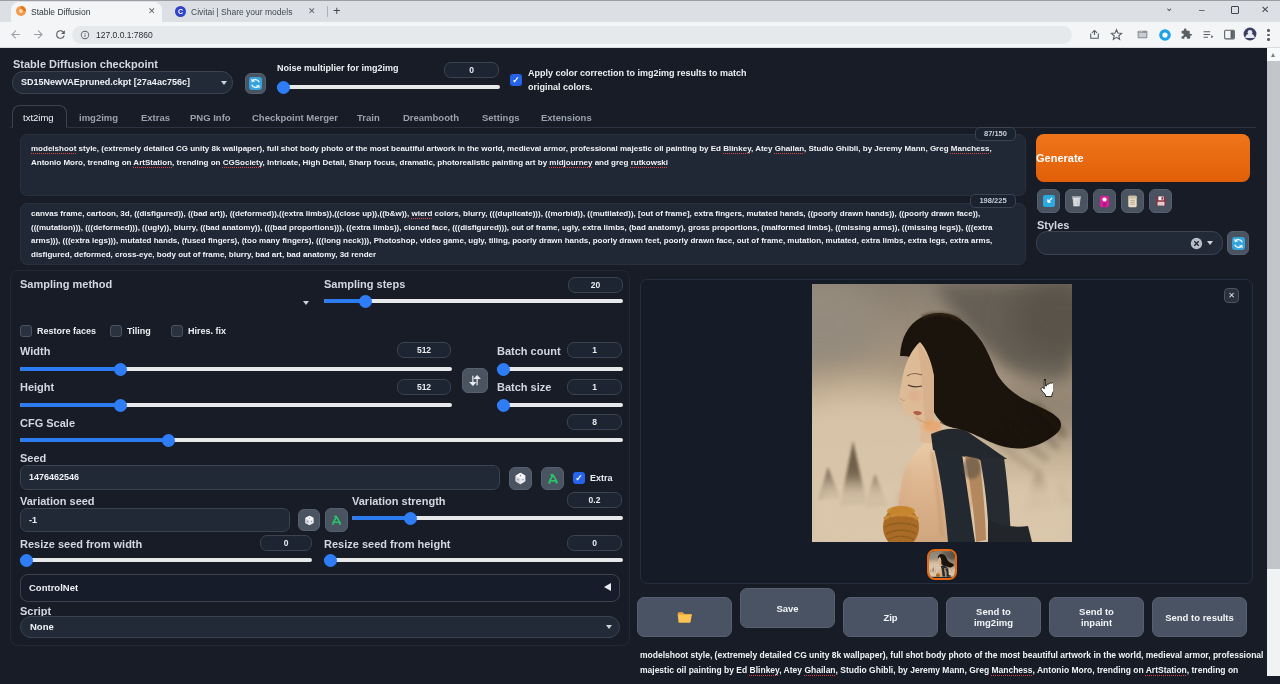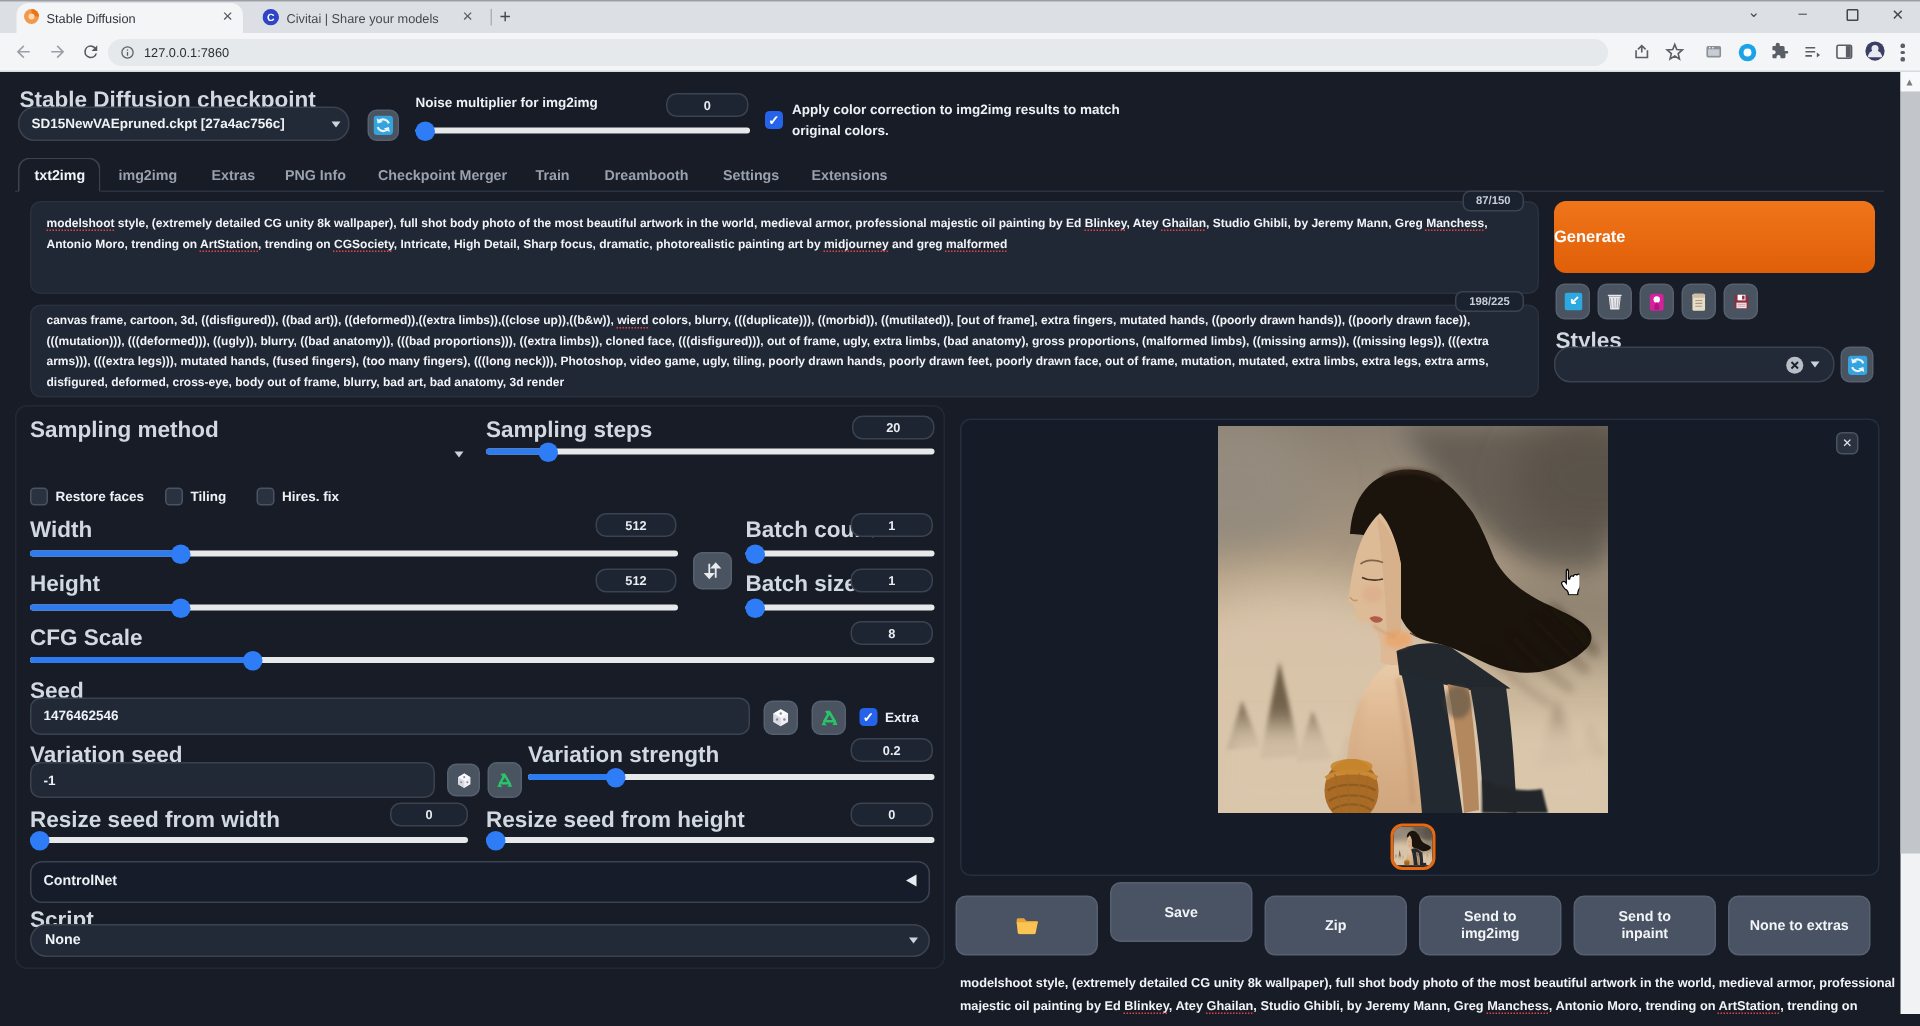--- a/index.html
+++ b/index.html
@@ -4,21 +4,21 @@
 *{margin:0;padding:0;box-sizing:border-box}
 html,body{width:1280px;height:684px;overflow:hidden;background:#171c27;font-family:"Liberation Sans",sans-serif}
 .abs{position:absolute}
 #stage{position:relative;width:1280px;height:676px;overflow:hidden}
 
 #tabstrip{position:absolute;left:0;top:0;width:1280px;height:22px;background:#dce0e4}
 #toolbar{position:absolute;left:0;top:22px;width:1280px;height:26px;background:#f3f5f6;border-bottom:1px solid #d8dbde}
 .tabtitle{position:absolute;font-size:8.5px;color:#3c4147;white-space:nowrap;top:7px}
 .tabx{position:absolute;top:6px;font-size:9px;color:#5a5f66}
 
-.lb{position:absolute;color:#d2d8e0;font-size:15px;font-weight:600;white-space:nowrap}
+.lb{position:absolute;color:#d2d8e0;font-size:11px;font-weight:600;white-space:nowrap}
 .wb{position:absolute;color:#edf0f4;font-size:9px;font-weight:700;white-space:nowrap}
 .nb{position:absolute;width:55px;height:16px;background:#1d2532;border:1px solid #3b4351;border-radius:7px;color:#e9edf2;font-size:8.5px;font-weight:700;text-align:center;line-height:15px}
 .dd{position:absolute;background:#222a37;border:1px solid #3b4351;border-radius:11px;color:#f0f3f6;font-size:9.5px;font-weight:700}
 .car{position:absolute;width:0;height:0;border-left:3.5px solid transparent;border-right:3.5px solid transparent;border-top:4px solid #cdd3da}
 .sl{position:absolute;height:4px;background:#e7e8ea;border-radius:2px}
 .sl .f{position:absolute;left:0;top:0;height:4px;background:#2d7bf0;border-radius:2px}
 .sl .t{position:absolute;top:-4.5px;width:13px;height:13px;border-radius:50%;background:#2e7cf6}
 .ck{position:absolute;width:12px;height:12px;border-radius:3px;background:#2a3240;border:1px solid #4a5363}
 .ckon{position:absolute;width:12px;height:12px;border-radius:3px;background:#2563eb;color:#fff;font-size:9px;font-weight:700;text-align:center;line-height:12px}
 .tb{position:absolute;background:#4a5360;border:1px solid #576070;border-radius:6px;display:flex;align-items:center;justify-content:center}
@@ -129,33 +129,33 @@
 <div class="sl" style="left:277px;top:85px;width:223px">
       <div class="f" style="width:7px"></div>
       <div class="t" style="left:0px"></div>
     </div>
 <div class="ckon" style="left:510px;top:74px">✓</div>
 <div class="wb" style="left:528px;top:68px">Apply color correction to img2img results to match</div>
 <div class="wb" style="left:528px;top:82px">original colors.</div>
 
 <div class="abs" style="left:10px;top:127px;width:1246px;height:1px;background:#2b3342"></div>
 <div class="abs" style="left:12px;top:105px;width:55px;height:23px;border:1px solid #3b4351;border-bottom:1px solid #171c27;border-radius:8px 8px 0 0;background:#171c27"></div>
-<div class="tabtx" style="left:23px;top:112px;color:#f2f5f8;font-weight:700">txt2img</div>
+<div class="tabtx" style="left:23px;top:112px;color:#f2f5f8;font-weight:400">txt2img</div>
 <div class="tabtx" style="left:79px;top:112px">img2img</div>
 <div class="tabtx" style="left:141px;top:112px">Extras</div>
 <div class="tabtx" style="left:190px;top:112px">PNG Info</div>
 <div class="tabtx" style="left:252px;top:112px">Checkpoint Merger</div>
 <div class="tabtx" style="left:357px;top:112px">Train</div>
 <div class="tabtx" style="left:403px;top:112px">Dreambooth</div>
 <div class="tabtx" style="left:482px;top:112px">Settings</div>
 <div class="tabtx" style="left:541px;top:112px">Extensions</div>
 
 <div class="ta" style="left:20px;top:134px;width:1006px;height:62px"></div>
 <div class="pt" style="left:31px;top:144px;width:990px"><span class="ms">modelshoot</span> style, (extremely detailed CG unity 8k wallpaper), full shot body photo of the most beautiful artwork in the world, medieval armor, professional majestic oil painting by Ed <span class="ms">Blinkey</span>, Atey <span class="ms">Ghailan</span>, Studio Ghibli, by Jeremy Mann, Greg <span class="ms">Manchess</span>,</div>
-<div class="pt" style="left:31px;top:157.5px;width:990px">Antonio Moro, trending on <span class="ms">ArtStation</span>, trending on <span class="ms">CGSociety</span>, Intricate, High Detail, Sharp focus, dramatic, photorealistic painting art by <span class="ms">midjourney</span> and greg <span class="ms">malformed</span></div>
+<div class="pt" style="left:31px;top:157.5px;width:990px">Antonio Moro, trending on <span class="ms">ArtStation</span>, trending on <span class="ms">CGSociety</span>, Intricate, High Detail, Sharp focus, dramatic, photorealistic painting art by <span class="ms">midjourney</span> and greg <span class="ms">rutkowski</span></div>
 <div class="ct" style="left:975px;top:127px;width:41px;height:14px">87/150</div>
 <div class="ta" style="left:20px;top:203px;width:1006px;height:62px"></div>
 <div class="pt" style="left:31px;top:209px">canvas frame, cartoon, 3d, ((disfigured)), ((bad art)), ((deformed)),((extra limbs)),((close up)),((b&amp;w)), <span class="ms">wierd</span> colors, blurry, (((duplicate))), ((morbid)), ((mutilated)), [out of frame], extra fingers, mutated hands, ((poorly drawn hands)), ((poorly drawn face)),</div>
 <div class="pt" style="left:31px;top:236px">arms))), (((extra legs))), mutated hands, (fused fingers), (too many fingers), (((long neck))), Photoshop, video game, ugly, tiling, poorly drawn hands, poorly drawn feet, poorly drawn face, out of frame, mutation, mutated, extra limbs, extra legs, extra arms,</div>
 <div class="pt" style="left:31px;top:222.5px">(((mutation))), (((deformed))), ((ugly)), blurry, ((bad anatomy)), (((bad proportions))), ((extra limbs)), cloned face, (((disfigured))), out of frame, ugly, extra limbs, (bad anatomy), gross proportions, (malformed limbs), ((missing arms)), ((missing legs)), (((extra</div>
 <div class="pt" style="left:31px;top:249.5px">disfigured, deformed, cross-eye, body out of frame, blurry, bad art, bad anatomy, 3d render</div>
 <div class="ct" style="left:970px;top:194px;width:46px;height:14px">198/225</div>
 
 <div class="abs" style="left:1036px;top:134px;width:214px;height:48px;border-radius:8px;background:linear-gradient(180deg,#f0751a,#e05f08);color:#fff;font-weight:700;font-size:11px;text-align:left;line-height:48px">Generate</div>
 
@@ -499,21 +499,21 @@
 <div class="gb" style="left:637px;top:597px;width:95px;height:40px">
       <svg width="15" height="12" viewBox="0 0 20 16">
         <path d="M1 3a1.5 1.5 0 0 1 1.5-1.5h5L9.8 4H19a1 1 0 0 1 1 1l-.2 1H1z" fill="#e8a33d"></path>
         <path d="M1 5h18.8L18 14.5a1.5 1.5 0 0 1-1.5 1.2h-13A1.5 1.5 0 0 1 2 14.5z" fill="#fac452"></path>
       </svg>
     </div>
 <div class="gb" style="left:740px;top:588px;width:95px;height:40px">Save</div>
 <div class="gb" style="left:843px;top:597px;width:95px;height:40px">Zip</div>
 <div class="gb" style="left:946px;top:597px;width:95px;height:40px">Send to<br>img2img</div>
 <div class="gb" style="left:1049px;top:597px;width:95px;height:40px">Send to<br>inpaint</div>
-<div class="gb" style="left:1152px;top:597px;width:95px;height:40px">None to extras</div>
+<div class="gb" style="left:1152px;top:597px;width:95px;height:40px">Send to results</div>
 
 <div class="pt" style="left:640px;top:650px;font-size:8.5px">modelshoot style, (extremely detailed CG unity 8k wallpaper), full shot body photo of the most beautiful artwork in the world, medieval armor, professional</div>
 <div class="pt" style="left:640px;top:665px;font-size:8.5px">majestic oil painting by Ed <span class="ms">Blinkey</span>, Atey <span class="ms">Ghailan</span>, Studio Ghibli, by Jeremy Mann, Greg <span class="ms">Manchess</span>, Antonio Moro, trending on <span class="ms">ArtStation</span>, trending on</div>
 <div class="pt" style="left:640px;top:680px;font-size:8.5px">CGSociety, Intricate, High Detail, Sharp focus, dramatic, photorealistic painting art by midjourney and greg rutkowski</div>
 
 <svg class="abs" style="left:1040px;top:378px" width="13" height="19" viewBox="0 0 13 19">
       <path d="M4.2 1.5c.8 0 1.4.6 1.4 1.4v5l.8.1.3-1c.2-.7.8-1.1 1.5-1l.7.2.3-.6c.3-.5.9-.7 1.5-.5l.6.3.2-.3c.4-.4 1-.5 1.5-.2.4.3.6.7.6 1.2v5.4c0 1.5-.4 2.6-1 3.6-.5.8-.8 1.9-.8 2.7v.7H5.6v-.6c0-.9-.5-1.7-1.2-2.6C3.5 15.1 2 13 1.3 11.7c-.4-.7-.2-1.5.4-1.9.6-.4 1.4-.3 1.9.3l.6.8V2.9c0-.8.6-1.4 1.4-1.4z" fill="#fff" stroke="#000" stroke-width=".8"></path>
     </svg>
 
 <div class="abs" style="left:1267px;top:48px;width:13px;height:636px;background:#f0f2f3"></div>

